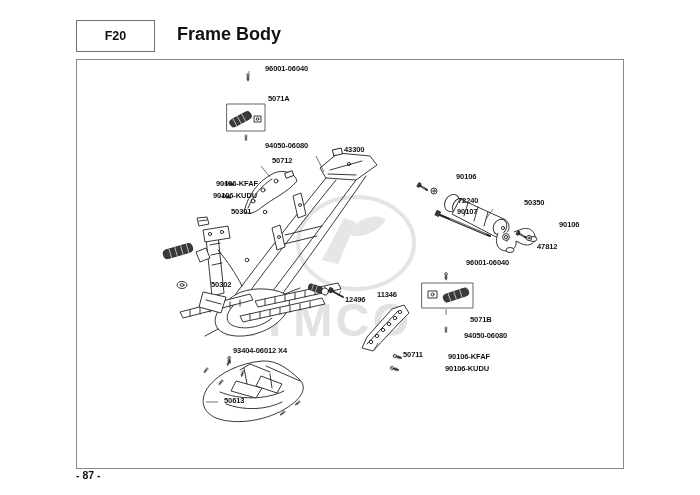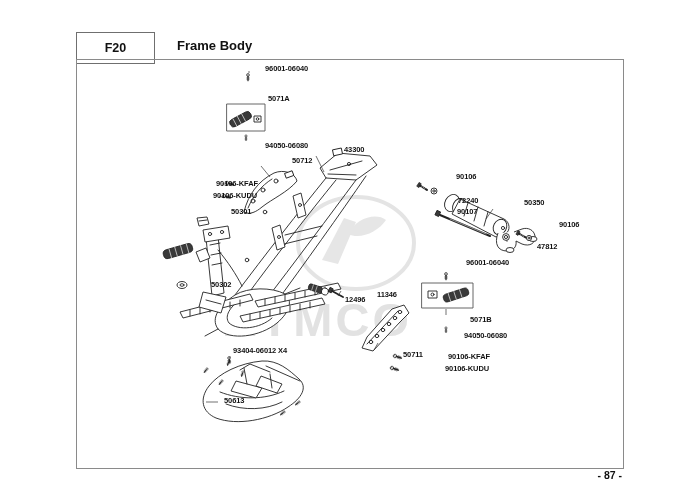--- a/index.html
+++ b/index.html
@@ -5,31 +5,31 @@
   html,body { margin:0; padding:0; background:#ffffff; }
   .page {
     position:relative; width:700px; height:495px; background:#ffffff;
     font-family:"Liberation Sans", sans-serif; overflow:hidden;
   }
   .border-rect {
     position:absolute; left:76px; top:59px; width:546px; height:408px;
     border:1px solid #8a8a8a;
   }
   .f20-box {
-    position:absolute; left:76px; top:32px; width:77px; height:30px;
+    position:absolute; left:76px; top:20px; width:77px; height:30px;
     border:1px solid #6f6f6f; background:#fff;
     display:flex; align-items:center; justify-content:center;
     font-weight:bold; font-size:12.5px; color:#111;
   }
   .fig-title {
-    position:absolute; left:177px; top:38px;
-    font-weight:bold; font-size:13px; color:#111;
+    position:absolute; left:177px; top:24px;
+    font-weight:bold; font-size:18px; color:#111;
   }
   .page-num {
-    position:absolute; left:76px; width:546px; top:469px; text-align:right;
+    position:absolute; left:76px; width:546px; top:469px; text-align:left;
     font-weight:bold; font-size:10.5px; color:#111;
   }
   .pl {
     position:absolute; font-weight:bold; font-size:7.5px; color:#111;
     white-space:nowrap; letter-spacing:-0.1px; line-height:9px;margin-left:40px;
   }
   svg.art { position:absolute; left:0; top:0; }
   .ln { stroke:#222; stroke-width:0.9; fill:none; stroke-linecap:round; stroke-linejoin:round; }
   .fw { stroke:#222; stroke-width:0.9; fill:#ffffff; stroke-linejoin:round; }
   .fd { stroke:#222; stroke-width:0.8; fill:#3a3a3a; stroke-linejoin:round; }
@@ -253,21 +253,21 @@
       <line class="ld" x1="206" y1="402" x2="218" y2="402"></line>
       <line class="ld" x1="316" y1="295" x2="319" y2="292"></line>
       <line class="ld" x1="341" y1="291" x2="338" y2="296"></line>
       <line class="ld" x1="230" y1="356" x2="230" y2="358"></line>
     </g>
   </svg>
 
   <div class="pl" style="left:225px;top:64px">96001-06040</div>
   <div class="pl" style="left:228px;top:94px">5071A</div>
   <div class="pl" style="left:225px;top:141px">94050-06080</div>
-  <div class="pl" style="left:252px;top:156px">50712</div>
+  <div class="pl" style="left:232px;top:156px">50712</div>
   <div class="pl" style="left:304px;top:145px">43300</div>
   <div class="pl" style="left:176px;top:179px">90106-KFAF</div>
   <div class="pl" style="left:173px;top:191px">90106-KUDU</div>
   <div class="pl" style="left:191px;top:207px">50301</div>
   <div class="pl" style="left:416px;top:172px">90106</div>
   <div class="pl" style="left:418px;top:196px">72240</div>
   <div class="pl" style="left:417px;top:207px">90107</div>
   <div class="pl" style="left:484px;top:198px">50350</div>
   <div class="pl" style="left:519px;top:220px">90106</div>
   <div class="pl" style="left:497px;top:242px">47812</div>

